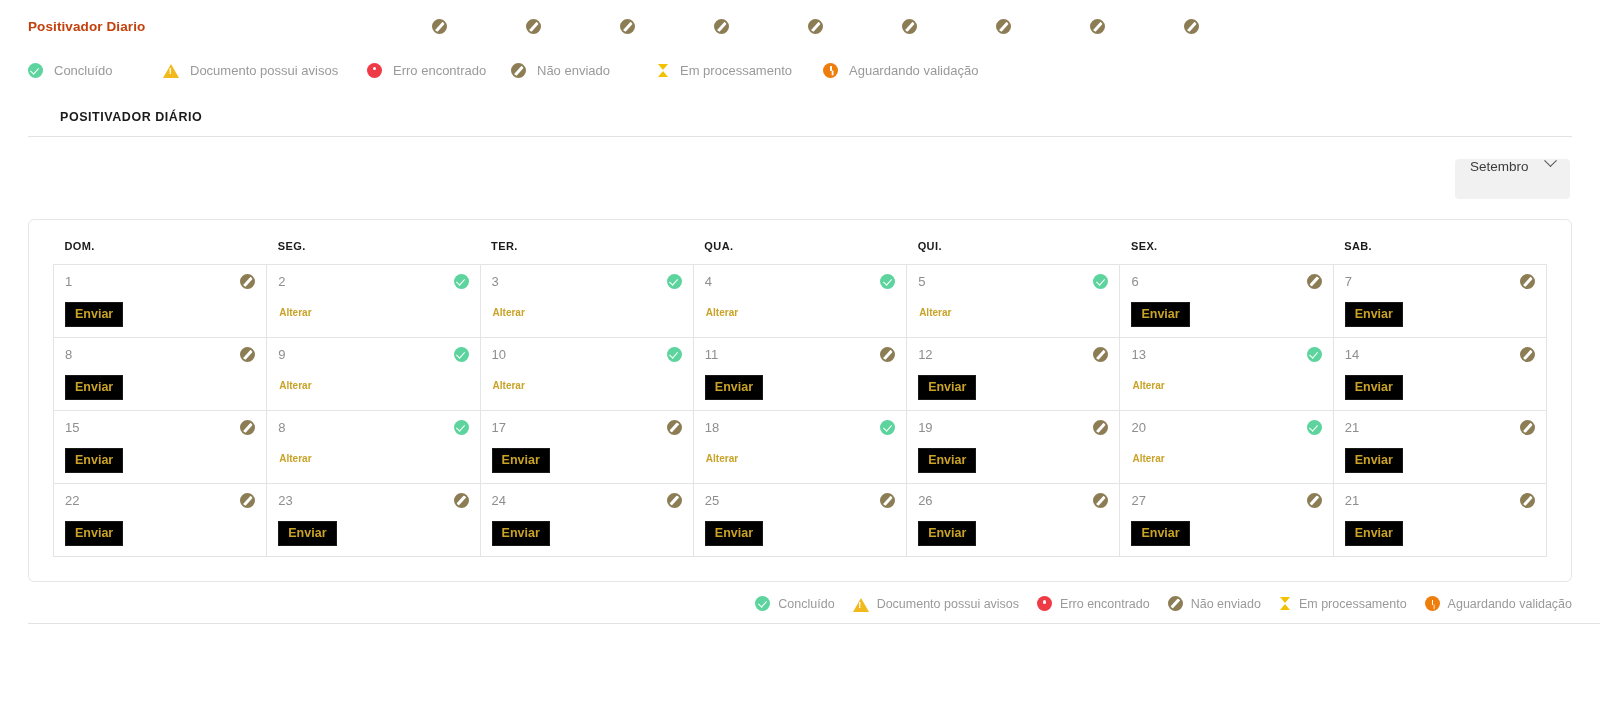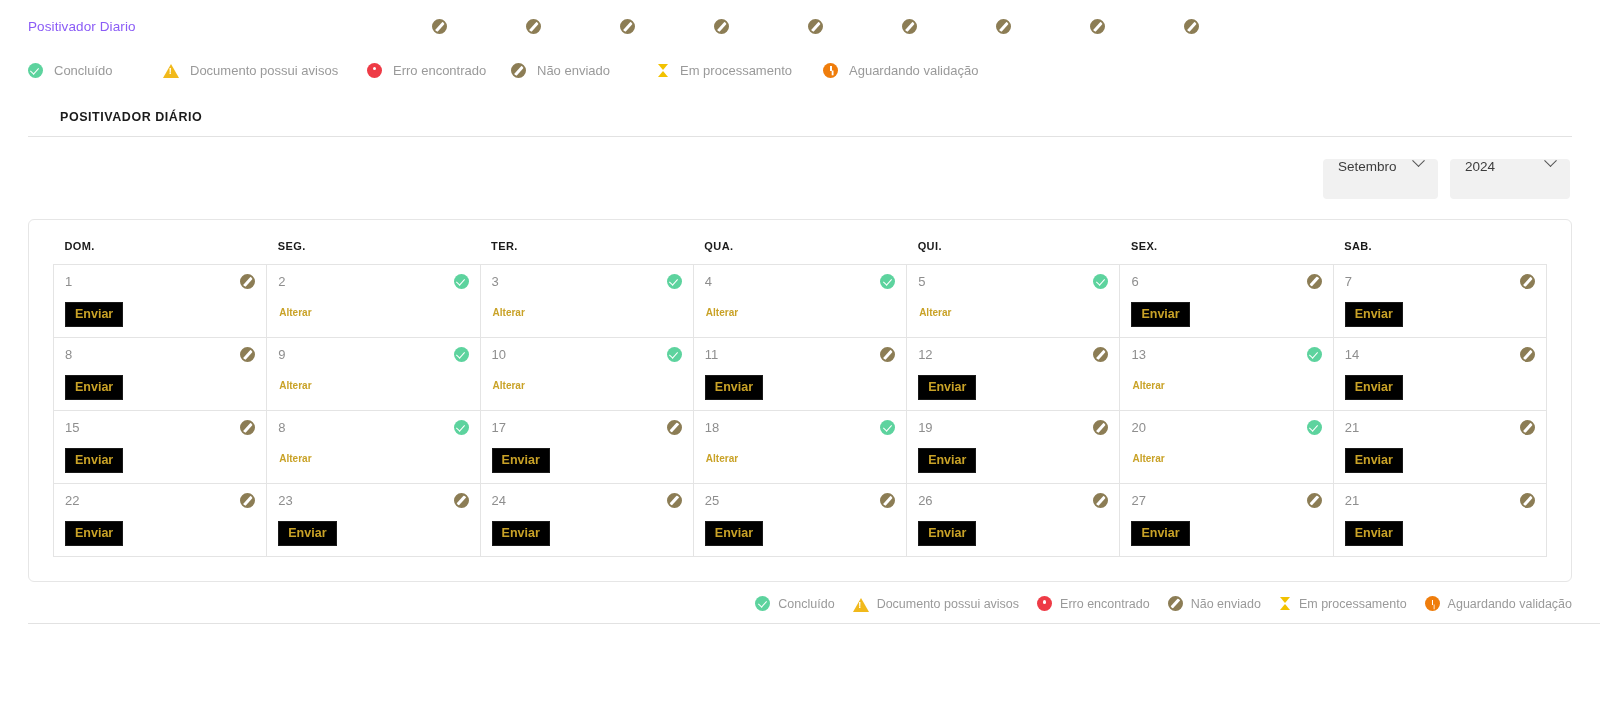--- a/index.html
+++ b/index.html
@@ -15,22 +15,22 @@
   
   .topbar {
     height: 52px;
     display: flex;
     align-items: center;
     padding: 0 28px;
     position: relative;
   }
   .topbar-title {
     font-size: 13.5px;
-    font-weight: normal;
-    color: #8b5cf6;
+    font-weight: bold;
+    color: #c2410c;
     letter-spacing: .1px;
     white-space: nowrap;
   }
   .topbar-icons {
     position: absolute;
     left: 432px;
     top: 0;
     height: 52px;
     display: flex;
     align-items: center;
@@ -327,24 +327,20 @@
   </div>
 
 <div class="section-title-wrap">
   <div class="section-title">POSITIVADOR DIÁRIO</div>
 </div>
 <div class="section-rule"></div>
 
 <div class="selectors">
   <div class="select-box select-month">
     <span>Setembro</span>
-    <span class="chev"></span>
-  </div>
-  <div class="select-box select-year">
-    <span>2024</span>
     <span class="chev"></span>
   </div>
 </div>
 
 <div class="cal-card">
   <table class="cal">
     <thead>
         <tr>
           <th>DOM.</th>
           <th>SEG.</th>

